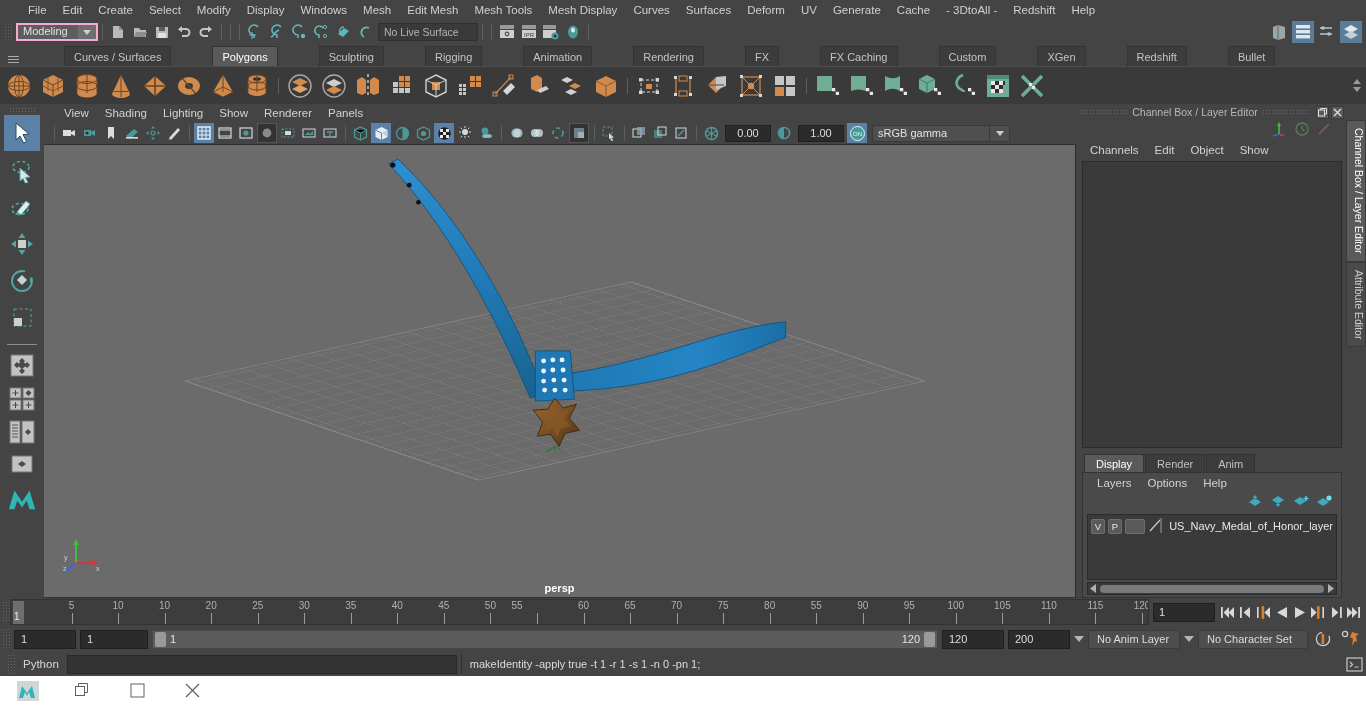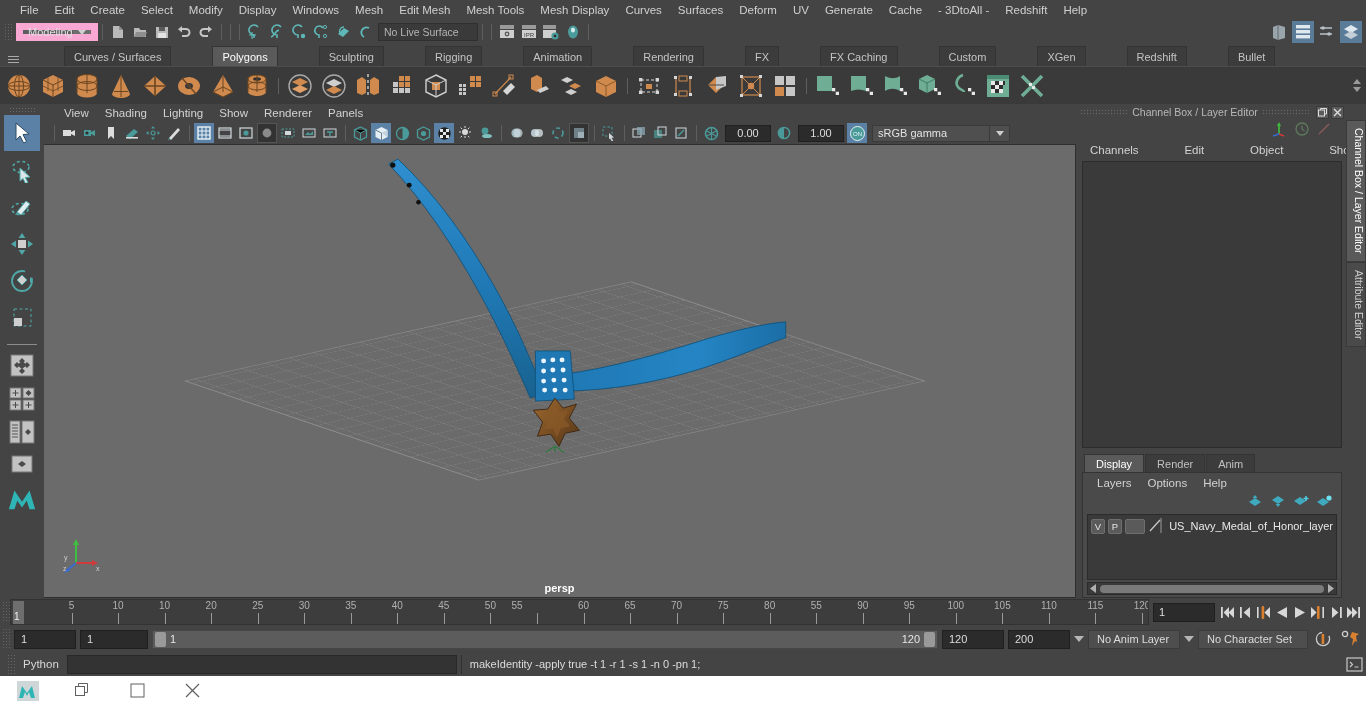--- a/index.html
+++ b/index.html
@@ -7,27 +7,27 @@
   body {
     background:#444444;
     font-family:"Liberation Sans", sans-serif;
     font-size:11.5px;
     color:#c8c8c8;
     -webkit-font-smoothing:antialiased;
   }
   .app { width:1366px; height:705px; position:relative; display:flex; flex-direction:column; background:#444; }
 
   
-  .menubar { height:20px; background:#444444; display:flex; align-items:flex-end; padding-left:12px; flex:0 0 20px; }
+  .menubar { height:20px; background:#444444; display:flex; align-items:flex-end; padding-left:20px; flex:0 0 20px; }
   .menubar .mi { padding:0 8px; font-size:11.5px; color:#d0d0d0; line-height:20px; white-space:nowrap; }
 
   
   .statusline { height:24px; background:#444444; display:flex; align-items:center; flex:0 0 24px; padding-left:4px; position:relative; }
   .grip { width:8px; height:18px; background-image:radial-gradient(#666 0.8px, transparent 0.9px); background-size:3px 3px; opacity:.9; flex:0 0 8px; }
-  .menuset { width:82px; height:18px; background:#5d5d5d; border:7px solid #f9a8d4; display:flex; align-items:center; font-size:11px; color:#e0e0e0; padding-left:5px; position:relative; margin-left:4px; }
+  .menuset { width:82px; height:18px; background:#5d5d5d; border:2px solid #f9a8d4; display:flex; align-items:flex-start; font-size:11px; color:#e0e0e0; padding-left:5px; position:relative; margin-left:4px; }
   .menuset .arrow { position:absolute; right:0; top:0; bottom:0; width:18px; background:#6e6e6e; display:flex; align-items:center; justify-content:center; }
   .tri-d { width:0;height:0;border-left:4px solid transparent;border-right:4px solid transparent;border-top:5px solid #cfcfcf; }
   .sepd { width:9px;height:20px;flex:0 0 9px;display:flex;align-items:center;justify-content:center;}
   .sepd:after{content:"";width:1px;height:16px;background:#5e5e5e;}
   .sbtn { width:22px; height:20px; display:flex; align-items:center; justify-content:center; flex:0 0 22px; }
   .sbtn svg { display:block; }
   .livefield { width:100px; height:18px; background:#3a3a3a; border:1px solid #303030; color:#b4b4b4; font-size:10.5px; line-height:16px; padding-left:5px; margin-left:2px; flex:0 0 100px;}
   .rightbtns { position:absolute; right:4px; top:1px; display:flex; gap:2px; }
   .rbtn { width:22px; height:22px; display:flex; align-items:center; justify-content:center; }
   .rbtn.on { background:#5b7c99; }
@@ -70,21 +70,21 @@
   .persp-label { position:absolute; left:0; right:0; bottom:3px; text-align:center; font-size:11px; color:#ffffff; font-weight:bold; }
   .axisgiz { position:absolute; left:18px; bottom:22px; width:44px; height:44px; }
 
   
   .rightpanel { width:290px; flex:0 0 290px; background:#444; display:flex; flex-direction:column; }
   .cbhead { height:16px; display:flex; align-items:center; position:relative; flex:0 0 16px;}
   .dots { flex:1 1 auto; height:6px; background-image:radial-gradient(#6d6d6d .8px,transparent .9px); background-size:3px 3px; margin:0 4px;}
   .cbtitle { font-size:10.5px; color:#b8b8b8; white-space:nowrap; }
   .winbtn{width:13px;height:13px;background:#5a5a5a;border:1px solid #3a3a3a;display:flex;align-items:center;justify-content:center;font-size:9px;color:#ddd;margin-left:2px;}
   .cbicons { height:20px; display:flex; align-items:center; justify-content:flex-end; padding-right:34px; gap:6px; flex:0 0 20px;}
-  .cbmenu { height:20px; display:flex; align-items:center; padding-left:6px; flex:0 0 20px;justify-content:space-between;}
+  .cbmenu { height:20px; display:flex; align-items:center; padding-left:6px; flex:0 0 20px;}
   .cbmenu .mi { padding:0 8px; font-size:11.5px; color:#d2d2d2; }
   .cbbody { flex:1 1 auto; background:#3a3a3a; border:1px solid #2c2c2c; margin:1px 24px 0 6px; min-height:0;}
   .letabs { display:flex; align-items:flex-end; height:20px; padding-left:8px; margin-top:4px; flex:0 0 20px;}
   .letab { height:18px;line-height:18px;padding:0 11px;font-size:11px;background:#3c3c3c;color:#c0c0c0;border:1px solid #343434;border-bottom:none;margin-right:1px;}
   .letab.active{background:#5a5a5a;color:#fff;}
   .lebox { margin:0 24px 0 6px; background:#4a4a4a; border:1px solid #333; flex:0 0 auto; padding-bottom:2px;}
   .lemenu { height:19px; display:flex; align-items:center; padding-left:6px;}
   .lemenu .mi { padding:0 8px; font-size:11.5px; color:#d2d2d2;}
   .lebtns { height:20px; display:flex; align-items:center; justify-content:flex-end; gap:6px; padding-right:8px;}
   .lelist { height:66px; background:#3a3a3a; border:1px solid #2b2b2b; margin:2px 4px 0; padding:3px; }

